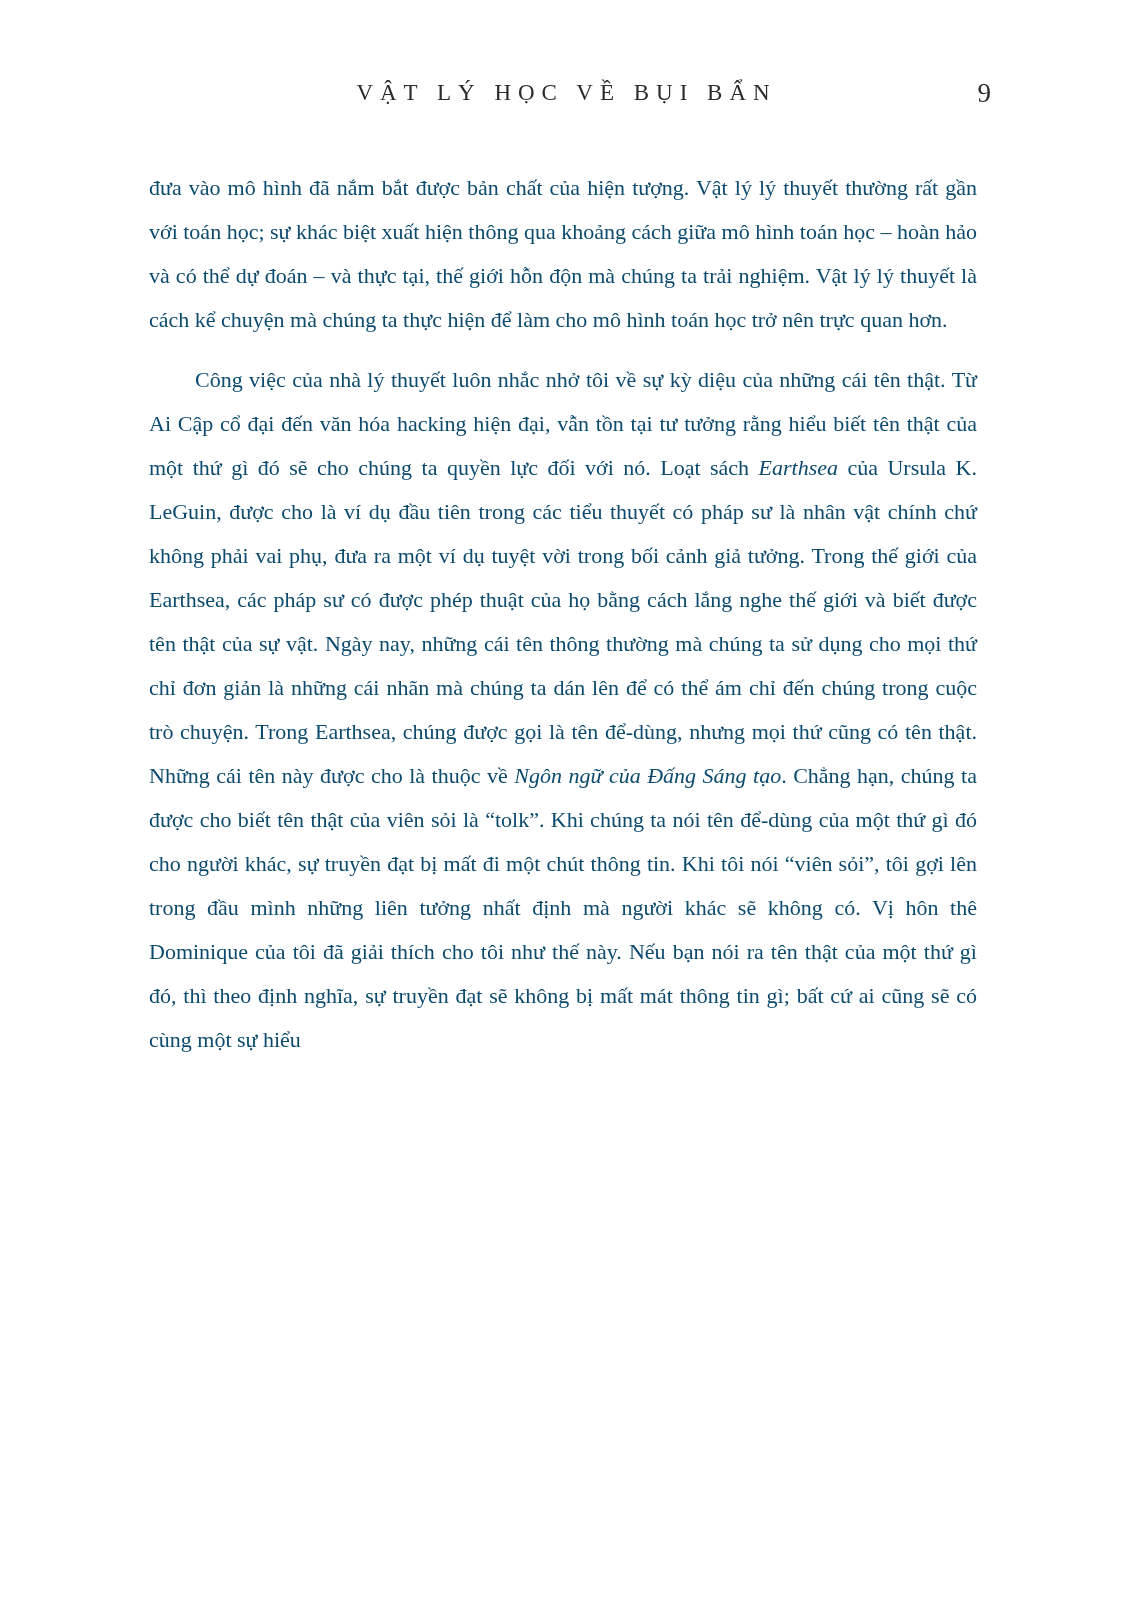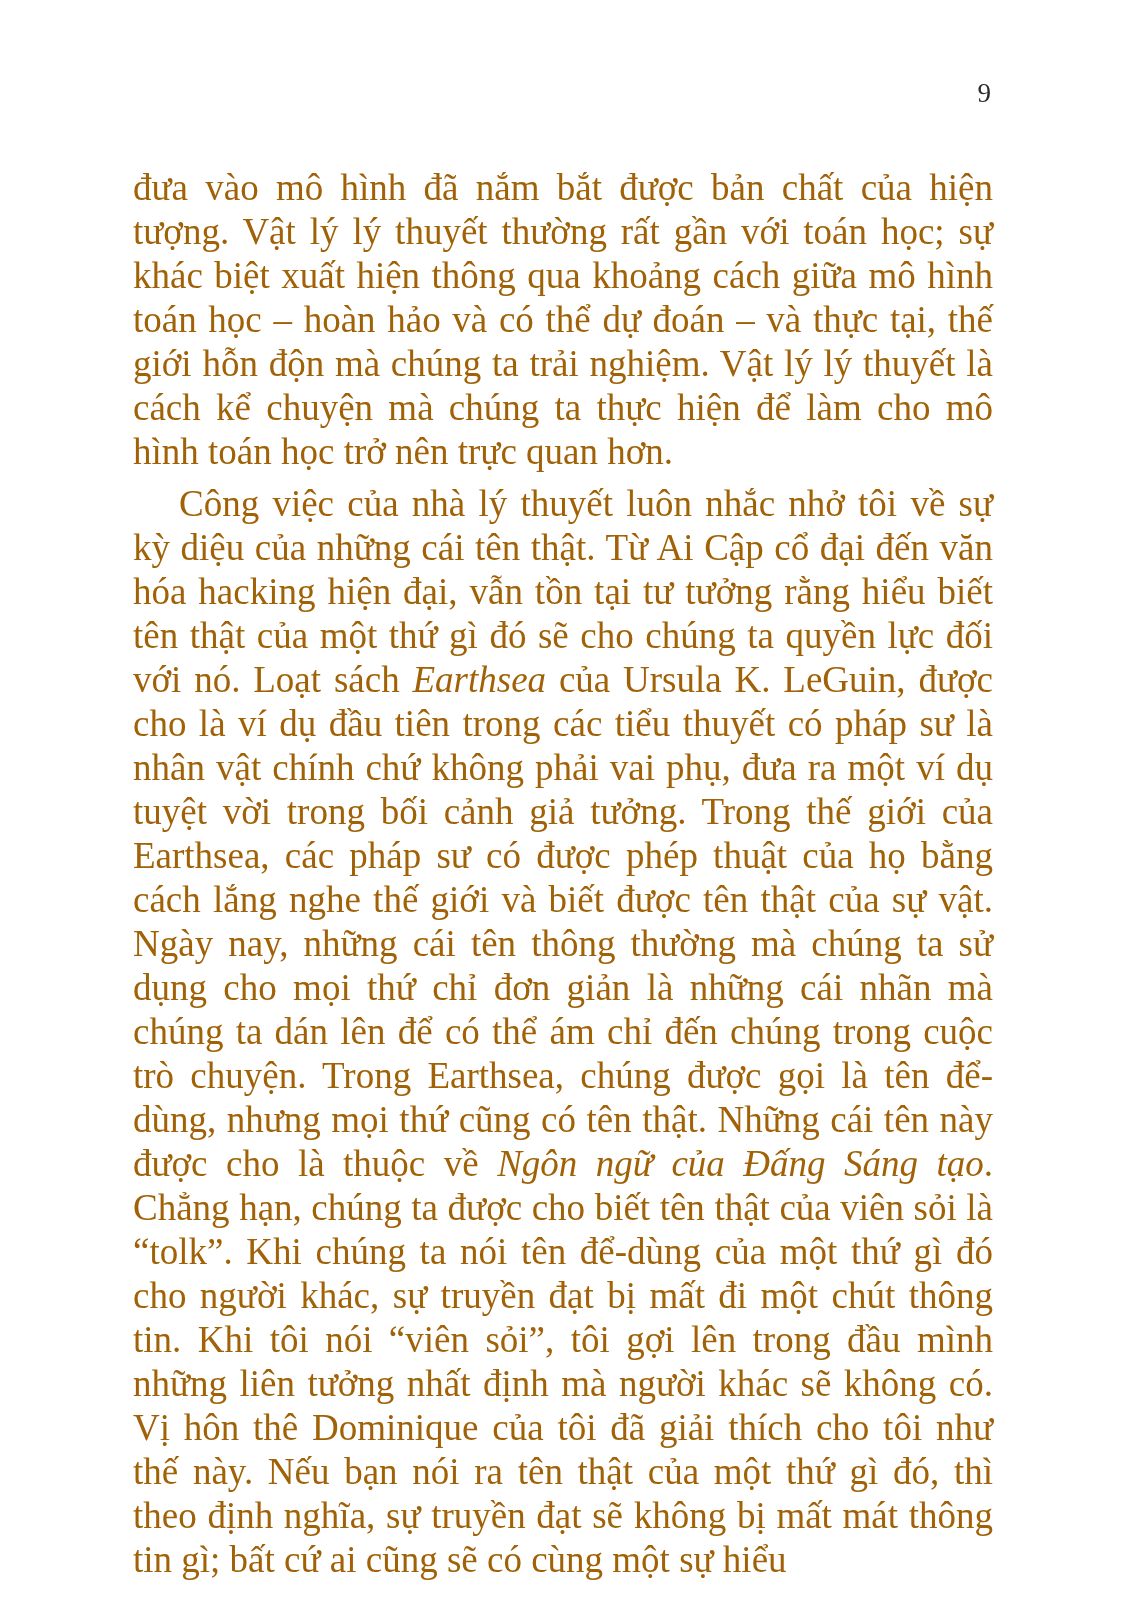--- a/index.html
+++ b/index.html
@@ -37,37 +37,38 @@
   }
   .page-number {
     position: absolute;
     right: 2px;
     top: -2px;
     font-size: 27px;
     color: #2b2b2b;
     letter-spacing: 0;
   }
   .body-text p {
-    margin: 0;
-    font-size: 37px;
+    margin: 16px;
+    font-size: 22px;
     line-height: 44px;
     text-align: justify;
-    color: #a16207;
+    color: #0c4a6e;
   }
   .body-text p.indent {
     text-indent: 46px;
     margin-top: 8px;
   }
   .body-text em {
   }
 </style>
 </head>
 <body>
 
 <div class="page">
   <div class="running-head">
+    <span class="running-title">VẬT LÝ HỌC VỀ BỤI BẨN</span>
     <span class="page-number">9</span>
   </div>
   <div class="body-text">
       <p class=""><span>đưa vào mô hình đã nắm bắt được bản chất của hiện tượng. Vật lý lý thuyết thường rất gần với toán học; sự khác biệt xuất hiện thông qua khoảng cách giữa mô hình toán học – hoàn hảo và có thể dự đoán – và thực tại, thế giới hỗn độn mà chúng ta trải nghiệm. Vật lý lý thuyết là cách kể chuyện mà chúng ta thực hiện để làm cho mô hình toán học trở nên trực quan hơn.</span></p>
       <p class="indent"><span>Công việc của nhà lý thuyết luôn nhắc nhở tôi về sự kỳ diệu của những cái tên thật. Từ Ai Cập cổ đại đến văn hóa hacking hiện đại, vẫn tồn tại tư tưởng rằng hiểu biết tên thật của một thứ gì đó sẽ cho chúng ta quyền lực đối với nó. Loạt sách </span><em>Earthsea</em><span> của Ursula K. LeGuin, được cho là ví dụ đầu tiên trong các tiểu thuyết có pháp sư là nhân vật chính chứ không phải vai phụ, đưa ra một ví dụ tuyệt vời trong bối cảnh giả tưởng. Trong thế giới của Earthsea, các pháp sư có được phép thuật của họ bằng cách lắng nghe thế giới và biết được tên thật của sự vật. Ngày nay, những cái tên thông thường mà chúng ta sử dụng cho mọi thứ chỉ đơn giản là những cái nhãn mà chúng ta dán lên để có thể ám chỉ đến chúng trong cuộc trò chuyện. Trong Earthsea, chúng được gọi là tên để-dùng, nhưng mọi thứ cũng có tên thật. Những cái tên này được cho là thuộc về </span><em>Ngôn ngữ của Đấng Sáng tạo</em><span>. Chẳng hạn, chúng ta được cho biết tên thật của viên sỏi là “tolk”. Khi chúng ta nói tên để-dùng của một thứ gì đó cho người khác, sự truyền đạt bị mất đi một chút thông tin. Khi tôi nói “viên sỏi”, tôi gợi lên trong đầu mình những liên tưởng nhất định mà người khác sẽ không có. Vị hôn thê Dominique của tôi đã giải thích cho tôi như thế này. Nếu bạn nói ra tên thật của một thứ gì đó, thì theo định nghĩa, sự truyền đạt sẽ không bị mất mát thông tin gì; bất cứ ai cũng sẽ có cùng một sự hiểu</span></p>
     </div>
 </div>
 
 </body></html>

